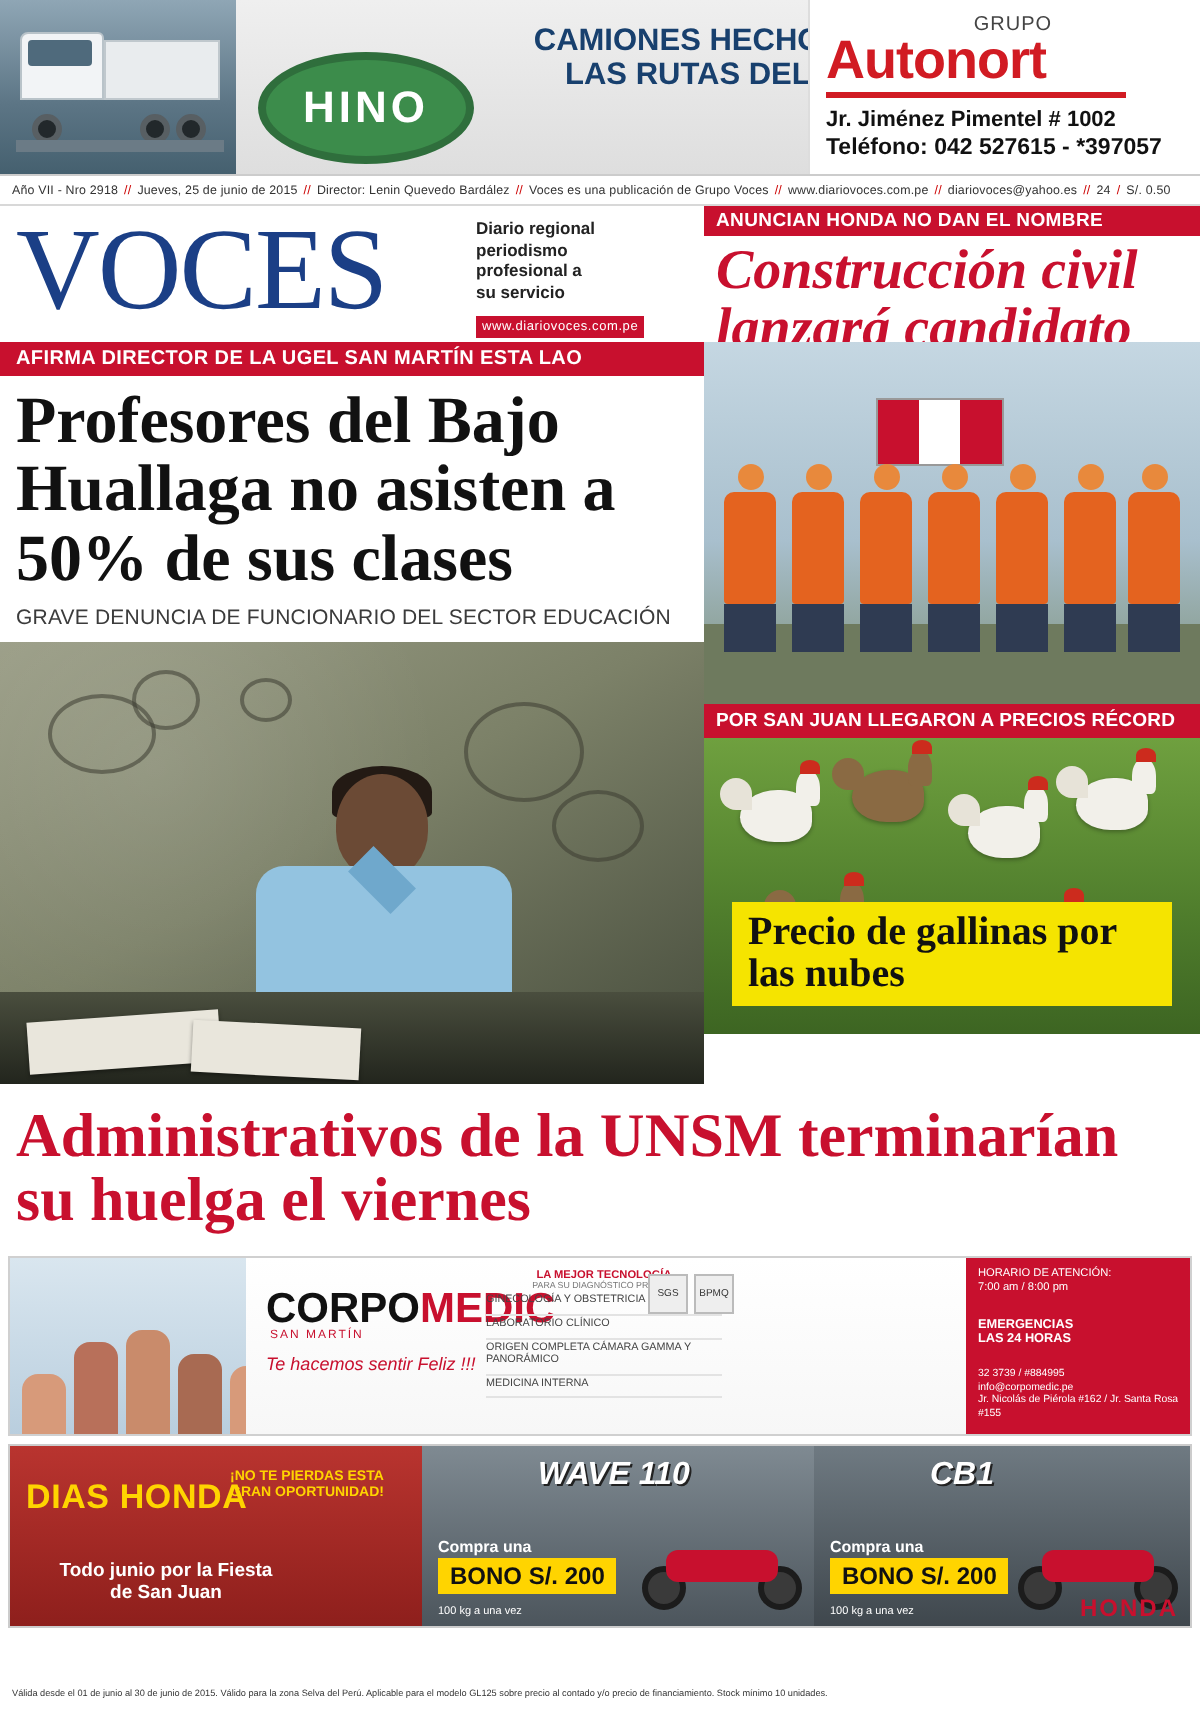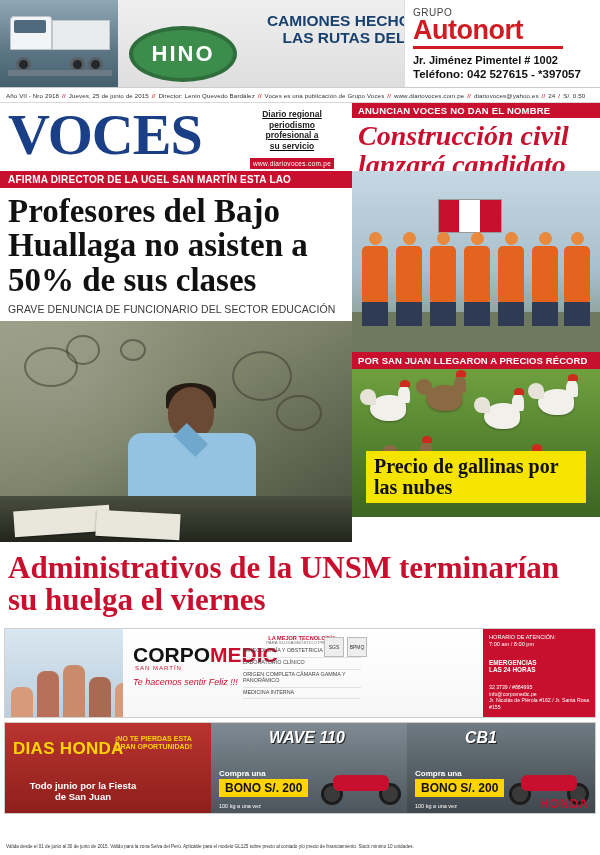--- a/index.html
+++ b/index.html
@@ -55,21 +55,21 @@
   .topad-slogan {
     position:absolute; left:142px; top:12px; width:215px;
     color:#18406e; font-weight:bold; font-size:15.5px; line-height:1.12;
     text-align:center;
   }
   .topad-right {
     width: 196px; background:#ffffff; position:relative;
     display:flex; flex-direction:column; justify-content:center; padding-left:8px;
     border-left:1px solid #ddd;
   }
-  .grupo { font-size:10px; color:#444; letter-spacing:.5px; }
+  .grupo { font-size:10px; color:#444; letter-spacing:.5px;text-align:center; }
   .autonort { font-size:27px; font-weight:bold; color:#d11b23; line-height:.95; letter-spacing:-.5px;}
   .autonort-bar { width:150px; height:3px; background:#d11b23; margin:3px 0 5px 0;}
   .addr { font-size:11px; font-weight:bold; color:#111; line-height:1.25;}
   .addr2 { font-size:11.5px; font-weight:bold; color:#111;}
 
   
   .infobar {
     height: 15px; background:#fff; border-bottom:1px solid #d8d8d8;
     display:flex; align-items:center; font-size:6.2px; color:#333; padding:0 6px;
     letter-spacing:.1px; white-space:nowrap; overflow:hidden;
@@ -77,24 +77,24 @@
   .infobar .sep { color:#c00; padding:0 3px; }
 
   
   .headrow { display:flex; height:68px; }
   .masthead {
     width: 352px; position:relative; background:#fff; border-right:2px solid #fff;
   }
   .voces {
     position:absolute; left:8px; top:-2px;
     font-family:"Liberation Serif", serif;
-    font-size:58px; font-weight:bold; color:#1b3f86; letter-spacing:-1px;text-align:right;
+    font-size:58px; font-weight:normal; color:#1b3f86; letter-spacing:-1px;text-align:right;
   }
   .mast-right {
-    position:absolute; right:4px; top:6px; width:108px; text-align:center;text-decoration:underline;
+    position:absolute; right:4px; top:6px; width:108px; text-align:left;
   }
   .mast-right .l1 { font-size:8.5px; color:#222; line-height:1.25; font-weight:bold;}
   .mast-right .web {
     margin-top:5px; background:#c8102e; color:#fff; font-size:6.5px;
     padding:2px 3px; display:inline-block; letter-spacing:.3px;
   }
   .head-right { flex:1; position:relative; background:#fff; }
   .kicker-red {
     background:#c8102e; color:#fff; font-size:9.5px; font-weight:bold;
     padding:2px 6px; letter-spacing:.2px;
@@ -293,21 +293,21 @@
       <div class="voces">VOCES</div>
       <div class="mast-right">
         <div class="l1" style="white-space:pre-line">Diario regional
 periodismo
 profesional a
 su servicio</div>
         <div class="web">www.diariovoces.com.pe</div>
       </div>
     </div>
     <div class="head-right">
-      <div class="kicker-red">ANUNCIAN VOCES NO DAN EL NOMBRE</div>
+      <div class="kicker-red">ANUNCIAN HONDA NO DAN EL NOMBRE</div>
       <h2>Construcción civil lanzará candidato</h2>
     </div>
   </div>
 
   <div class="main">
 
     <div class="colL">
       <div class="banner-red">AFIRMA DIRECTOR DE LA UGEL SAN MARTÍN ESTA LAO</div>
       <div class="lead-head">
         <h1>Profesores del Bajo Huallaga no asisten a 50% de sus clases</h1>

